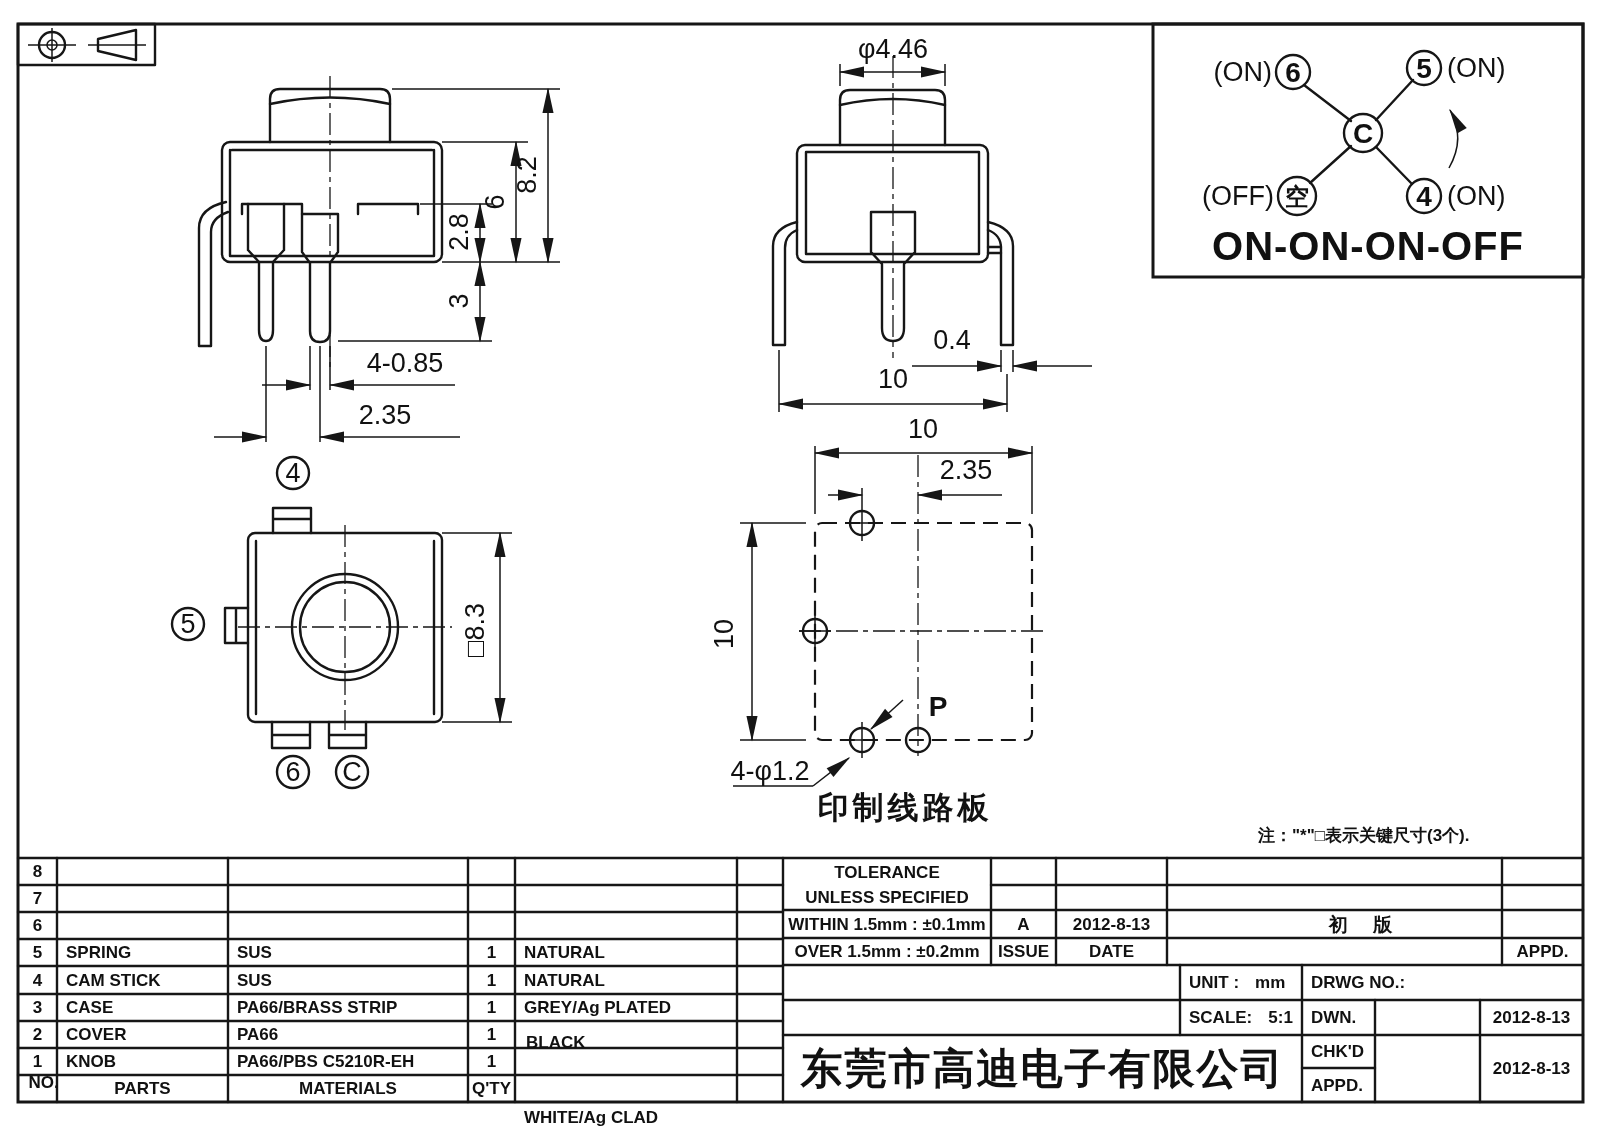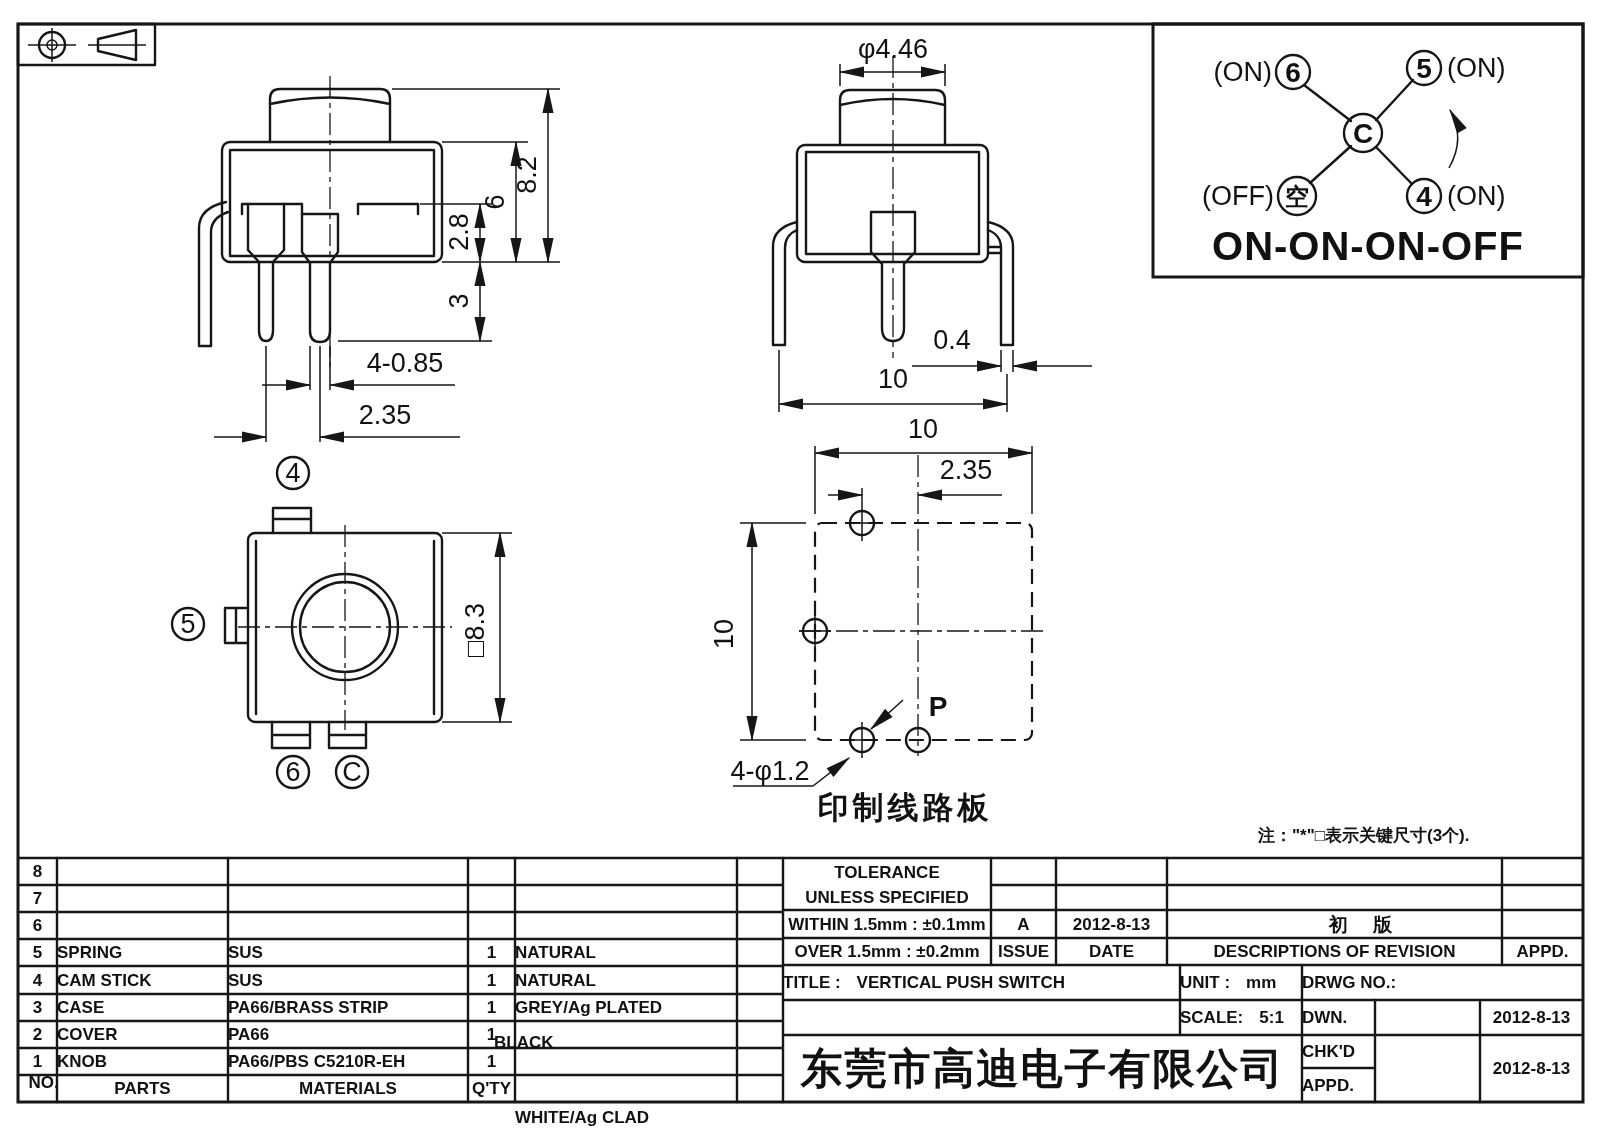--- a/index.html
+++ b/index.html
@@ -11,21 +11,21 @@
   .d{fill:none;stroke:#161616;stroke-width:1.5;}
   .cl{fill:none;stroke:#161616;stroke-width:1.3;stroke-dasharray:22 5 5 5;}
   .dsh{fill:none;stroke:#161616;stroke-width:2.2;stroke-dasharray:15 8;}
   .dt{font-family:"Liberation Sans",sans-serif;font-size:27px;fill:#111;}
   .dtb{font-family:"Liberation Sans",sans-serif;font-size:28px;font-weight:bold;fill:#111;}
   .big{font-family:"Liberation Sans",sans-serif;font-size:40px;font-weight:bold;fill:#111;letter-spacing:1px;}
   .cjk{font-family:"Liberation Sans",sans-serif;font-size:31px;font-weight:bold;fill:#111;letter-spacing:4px;}
   .cell{position:absolute;display:flex;align-items:center;font-weight:bold;font-size:17px;
         white-space:nowrap;line-height:1;}
   .c{justify-content:center;}
-  .l{}
+  .l{padding-left:9px;}
   .gap{gap:16px;}
   .note{position:absolute;left:1258px;top:824px;width:330px;font-weight:bold;font-size:17px;}
   .company{position:absolute;left:783px;top:1037px;width:519px;height:63px;display:flex;
            align-items:center;justify-content:center;font-size:42px;font-weight:600;letter-spacing:2px;}
   .rev-desc{letter-spacing:10px;font-size:19px;margin-left:31px;}
 </style>
 </head>
 <body>
 
 <div class="sheet">
@@ -228,46 +228,41 @@
   <div class="cell l" style="left:515px;top:966px;width:222px;height:28px">NATURAL</div>
   <div class="cell c" style="left:18px;top:994px;width:39px;height:27px">3</div>
   <div class="cell l" style="left:57px;top:994px;width:171px;height:27px">CASE</div>
   <div class="cell l" style="left:228px;top:994px;width:240px;height:27px">PA66/BRASS STRIP</div>
   <div class="cell c" style="left:468px;top:994px;width:47px;height:27px">1</div>
   <div class="cell l" style="left:515px;top:994px;width:222px;height:27px">GREY/Ag PLATED</div>
   <div class="cell c" style="left:18px;top:1021px;width:39px;height:27px">2</div>
   <div class="cell l" style="left:57px;top:1021px;width:171px;height:27px">COVER</div>
   <div class="cell l" style="left:228px;top:1021px;width:240px;height:27px">PA66</div>
   <div class="cell c" style="left:468px;top:1021px;width:47px;height:27px">1</div>
-  <div class="cell l" style="left:494px;top:1021px;width:222px;height:42px">BLACK</div>
+  <div class="cell l" style="left:517px;top:1021px;width:222px;height:42px">BLACK</div>
   <div class="cell c" style="left:18px;top:1048px;width:39px;height:27px">1</div>
   <div class="cell l" style="left:57px;top:1048px;width:171px;height:27px">KNOB</div>
   <div class="cell l" style="left:228px;top:1048px;width:240px;height:27px">PA66/PBS C5210R-EH</div>
   <div class="cell c" style="left:468px;top:1048px;width:47px;height:27px">1</div>
   <div class="cell l" style="left:515px;top:1104px;width:222px;height:27px">WHITE/Ag CLAD</div>
   <div class="cell c" style="left:24px;top:1075px;width:39px;height:15px">NO.</div>
   <div class="cell c" style="left:57px;top:1075px;width:171px;height:27px">PARTS</div>
   <div class="cell c" style="left:228px;top:1075px;width:240px;height:27px">MATERIALS</div>
   <div class="cell c" style="left:468px;top:1075px;width:47px;height:27px">Q'TY</div>
 
   <div class="cell c" style="left:783px;top:860px;width:208px;height:25px">TOLERANCE</div>
   <div class="cell c" style="left:783px;top:885px;width:208px;height:25px">UNLESS  SPECIFIED</div>
   <div class="cell c" style="left:783px;top:910px;width:208px;height:28px">WITHIN 1.5mm : ±0.1mm</div>
   <div class="cell c" style="left:783px;top:938px;width:208px;height:27px">OVER 1.5mm : ±0.2mm</div>
   <div class="cell c" style="left:991px;top:910px;width:65px;height:28px">A</div>
   <div class="cell c" style="left:1056px;top:910px;width:111px;height:28px">2012-8-13</div>
   <div class="cell c rev-desc" style="left:1167px;top:910px;width:335px;height:28px">初 版</div>
   <div class="cell c" style="left:991px;top:938px;width:65px;height:27px">ISSUE</div>
   <div class="cell c" style="left:1056px;top:938px;width:111px;height:27px">DATE</div>
-  <div class="cell c" style="left:1167px;top:938px;width:335px;height:27px">DESCRIPTIONS OF REVISION</div>
   <div class="cell c" style="left:1502px;top:938px;width:81px;height:27px">APPD.</div>
-  <div class="cell l gap" style="left:783px;top:965px;width:397px;height:35px">
-    <span>TITLE :</span>
-    <span>VERTICAL PUSH SWITCH</span>
-  </div>
   <div class="cell l gap" style="left:1180px;top:965px;width:122px;height:35px">
     <span>UNIT :</span>
     <span>mm</span>
   </div>
   <div class="cell l" style="left:1302px;top:965px;width:281px;height:35px">DRWG NO.:</div>
   <div class="cell l gap" style="left:1180px;top:1000px;width:122px;height:35px">
     <span>SCALE:</span>
     <span>5:1</span>
   </div>
   <div class="cell l" style="left:1302px;top:1000px;width:73px;height:35px">DWN.</div>

